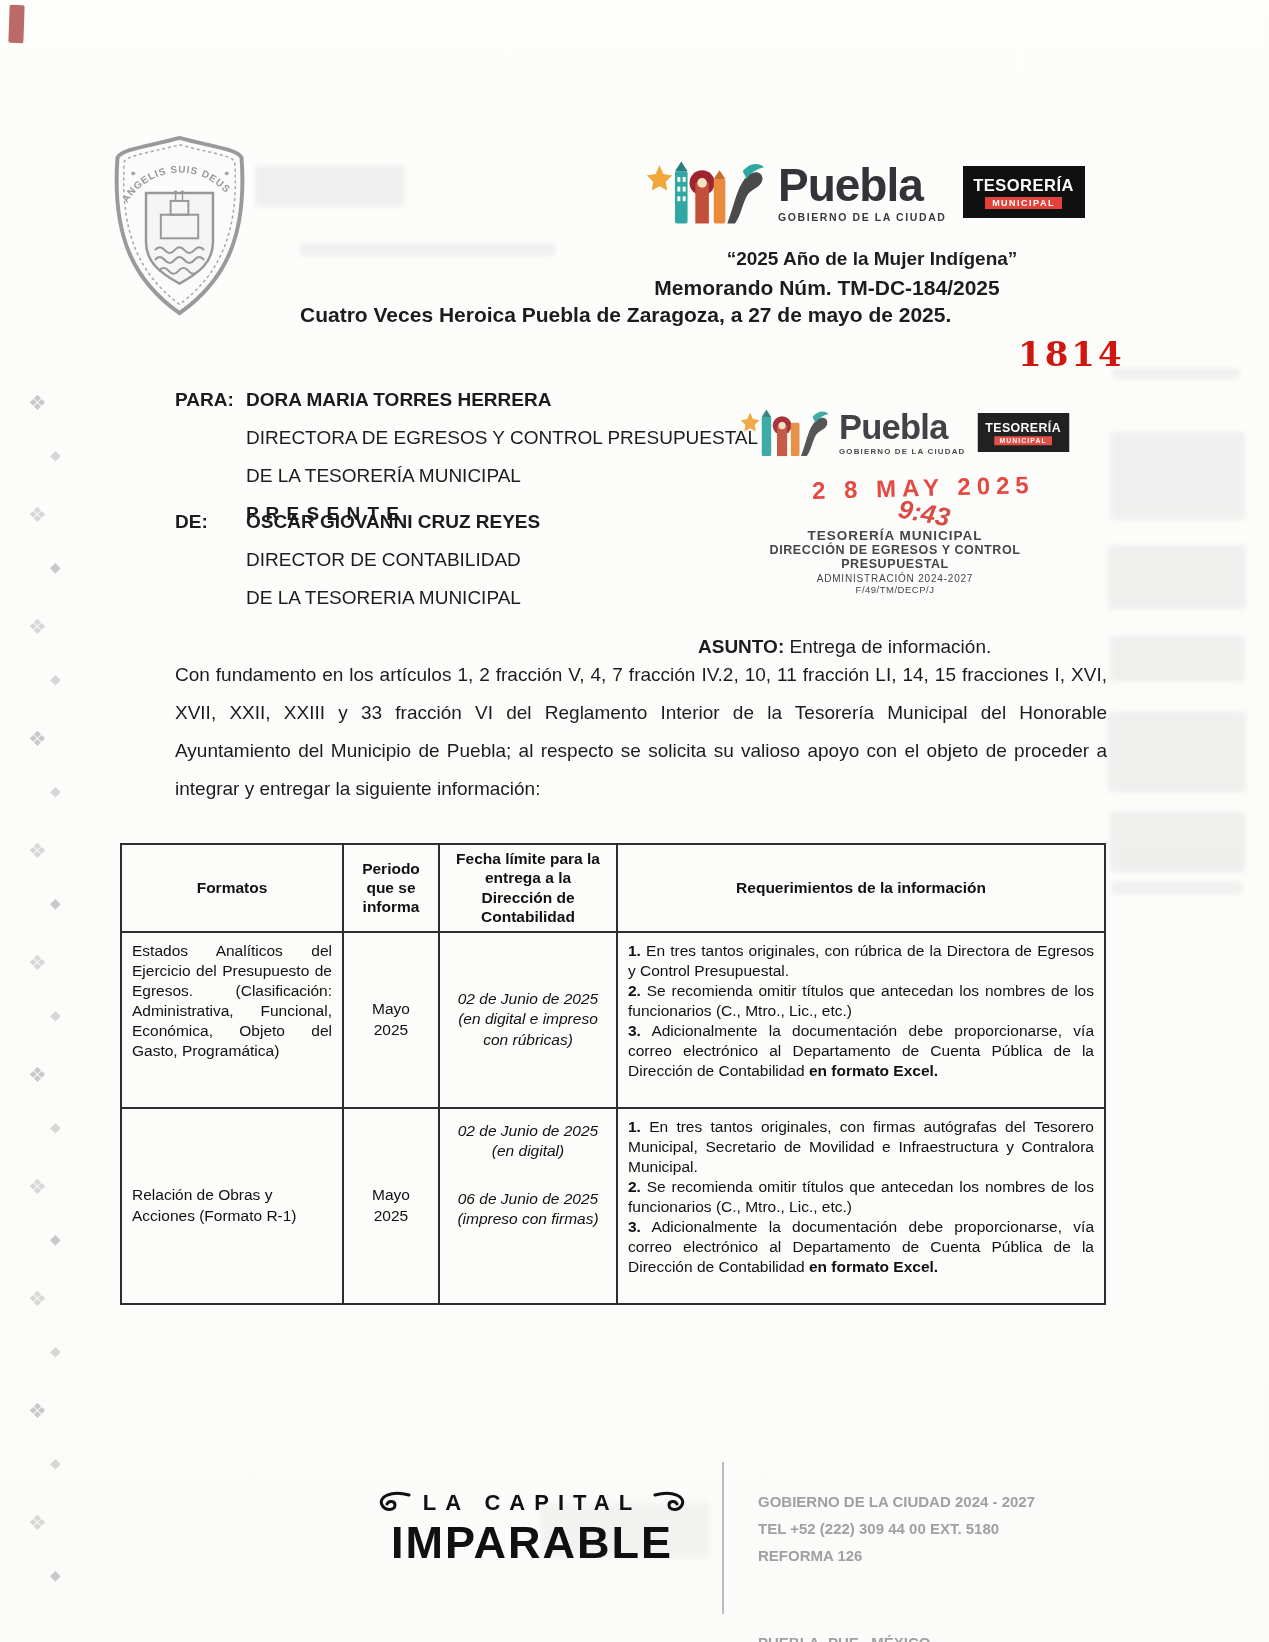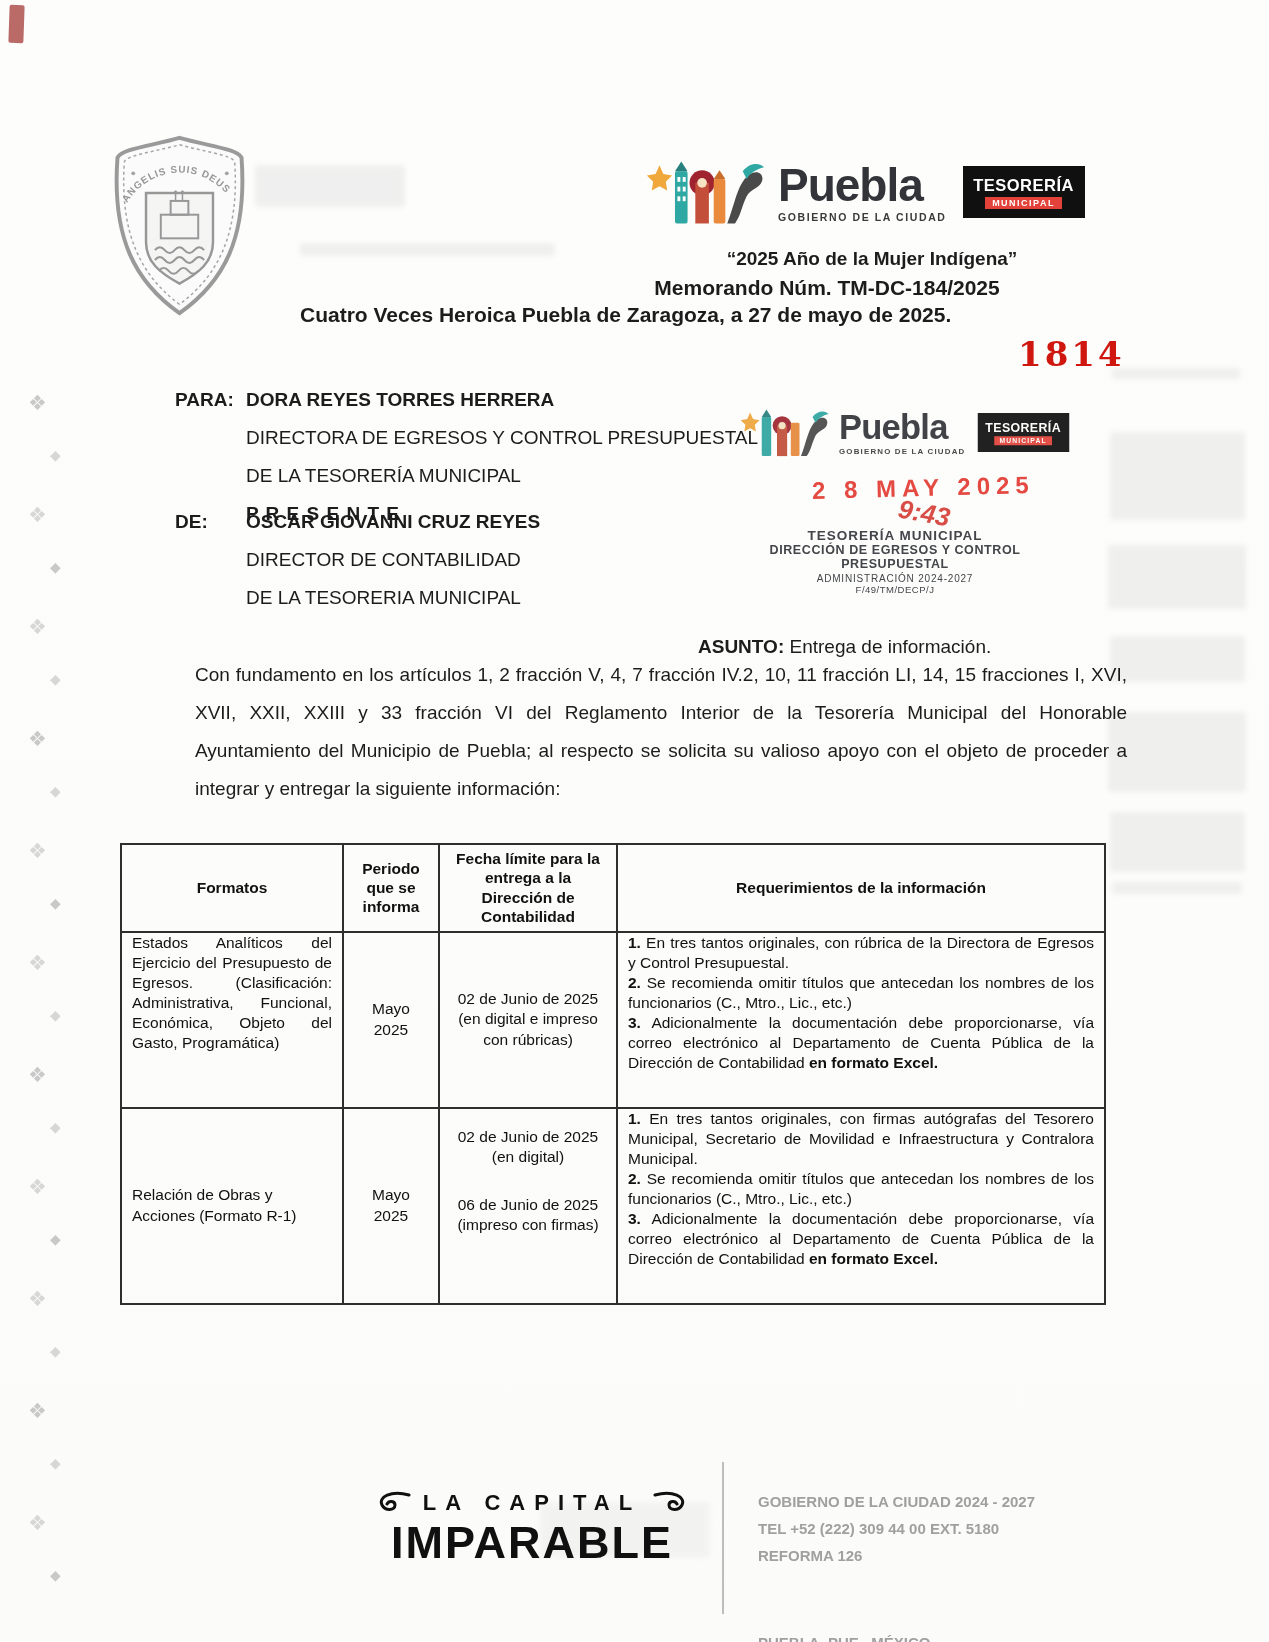--- a/index.html
+++ b/index.html
@@ -55,33 +55,33 @@
                 font-weight:700; transform:rotate(10deg); opacity:.9; }
   .stamp-text { position:absolute; left:735px; top:528px; width:320px; text-align:center; color:#43454a; }
   .stamp-text .s1 { font-size:13.5px; font-weight:700; letter-spacing:1px; }
   .stamp-text .s2, .stamp-text .s3 { font-size:12.5px; font-weight:600; letter-spacing:.6px; line-height:1.15; }
   .stamp-text .s4 { font-size:10px; letter-spacing:.8px; margin-top:1px; }
   .stamp-text .s5 { font-size:9.5px; letter-spacing:.5px; }
 
   
   .asunto { position:absolute; left:698px; top:636px; font-size:19px; }
   .asunto b { font-weight:700; }
-  .body-par { position:absolute; left:175px; top:656px; width:932px; font-size:19px; line-height:38px; text-align:justify;margin-left:20px; }
+  .body-par { position:absolute; left:175px; top:656px; width:932px; font-size:19px; line-height:38px; text-align:justify; }
 
   
   .doc-table { position:absolute; left:120px; top:843px; width:986px; border-collapse:collapse; table-layout:fixed;
                font-size:15.5px; color:#111; }
   .doc-table th, .doc-table td { border:2px solid #2e2e2e; }
   .doc-table th { height:80px; font-weight:700; text-align:center; vertical-align:middle; padding:4px 8px; line-height:1.25; }
-  .doc-table td { padding:0 10px; vertical-align:top; line-height:1.3;border-radius:24px; }
+  .doc-table td { padding:8px 10px; vertical-align:top; line-height:1.3;border-radius:24px; }
   .cell-periodo { text-align:center; vertical-align:middle !important;margin-left:37px; }
   .cell-fecha { text-align:center; }
   tr.r1 .cell-fecha { vertical-align:middle; }
   tr.r2 .cell-fecha { vertical-align:top; padding-top:12px; }
-  .cell-fecha p { margin:6px; }
+  .cell-fecha p { margin:0;font-style:italic; }
   .cell-fecha p:empty { display:none; }
   tr.r2 .cell-fecha .fecha-b { margin-top:28px; }
   .cell-formatos { text-align:justify; }
   tr.r2 .cell-formatos { vertical-align:middle; text-align:left; }
   .cell-reqs { text-align:justify; padding:8px 12px 8px 12px; }
   .cell-reqs p { margin:0; }
   .rnum { font-weight:700; }
   .rbold { font-weight:700; }
   tr.r1 { height:176px; }
   tr.r2 { height:196px; }
@@ -192,21 +192,21 @@
   </div>
 
   <div class="slogan">“2025 Año de la Mujer Indígena”</div>
   <div class="memo-num">Memorando Núm. TM-DC-184/2025</div>
   <div class="city-date">Cuatro Veces Heroica Puebla de Zaragoza, a 27 de mayo de 2025.</div>
   <div class="folio">1814</div>
 
   <div class="addr para-block" style="position:absolute;">
     <div class="grid">
       <span class="lbl">PARA:</span>
-      <span class="nm">DORA REYES TORRES HERRERA</span>
+      <span class="nm">DORA MARIA TORRES HERRERA</span>
       <span></span>
         <span>DIRECTORA DE EGRESOS Y CONTROL PRESUPUESTAL</span>
       <span></span>
         <span>DE LA TESORERÍA MUNICIPAL</span>
       <span></span>
         <span class="presente">P R E S E N T E</span>
     </div>
   </div>
 
   <div class="citylogo stamp-logo">

